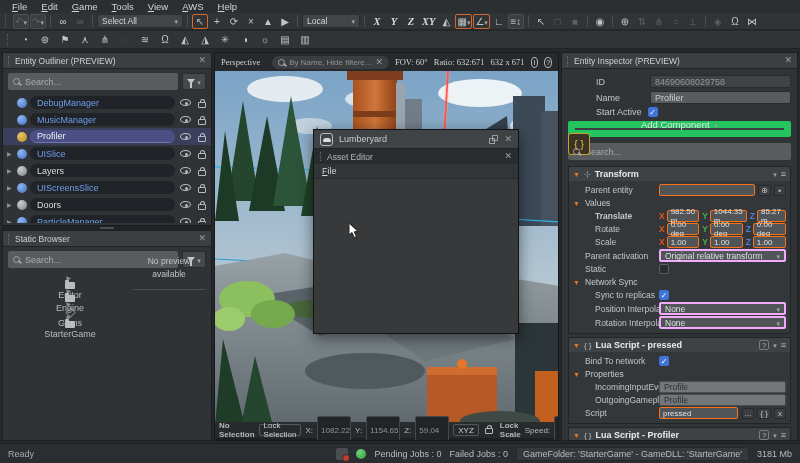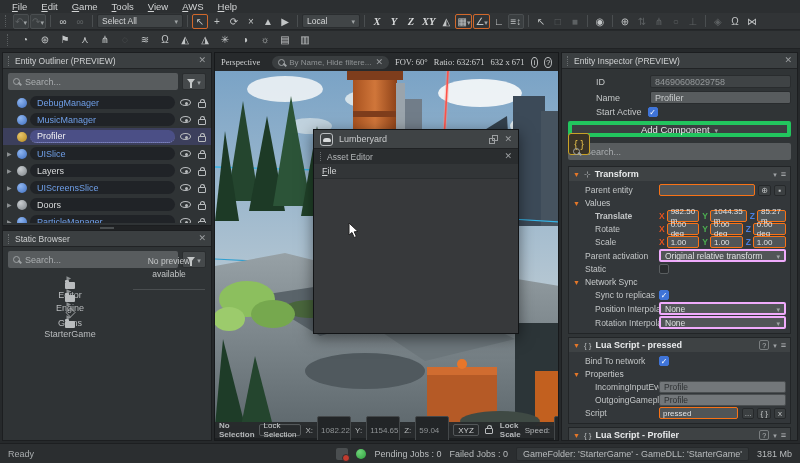--- a/index.html
+++ b/index.html
@@ -138,22 +138,22 @@
   #id-row, #name-row { margin:2px 0 3px 28px; gap:6px; }
   #id-row .lbl, #name-row .lbl { width:48px; color:#c3c6c7; }
   #id-row .fld, #name-row .fld { flex:1; }
   #ent-icon { position:absolute; left:6px; top:80px; width:22px; height:22px; border:1px solid #c9a227;
     border-radius:3px; background:#3a3326; color:#e8c24a; font-size:10px; display:flex;
     align-items:center; justify-content:center; }
   #active-row { margin:2px 0 4px 28px; gap:6px; color:#c3c6c7; }
   .chk { width:10px; height:10px; border:1px solid #5a5e60; border-radius:2px; background:#2a2d2f;
     display:flex; align-items:center; justify-content:center; font-size:8px; color:#fff; }
   .chk.on { background:#3f74d8; border-color:#3f74d8; }
-  #add-comp { height:16px; margin:2px 0 6px 0; background:#3b3f41; border:4px solid #22c55e;
-    border-radius:2px; display:flex; align-items:center; justify-content:center; gap:5px;
+  #add-comp { height:16px; margin:2px 0 6px 0; background:#3b3f41; border:7px solid #22c55e;
+    border-radius:2px; display:flex; align-items:flex-end; justify-content:center; gap:5px;
     color:#e4e6e7; font-size:9.5px; }
   .section { border:1px solid #222527; margin-bottom:3px; background:#33373a; }
   .sec-hdr { height:14px; background:#3e4244; display:flex; align-items:center; padding:0 4px; gap:4px; }
   .sec-hdr .tri { color:#e57729; font-size:7px; }
   .sec-hdr .sic { color:#b9bcbe; font-size:8px; }
   .sec-hdr .name { flex:1; font-weight:bold; font-size:9px; color:#e8eaeb; }
   .help-box { width:10px; height:10px; border:1px solid #7a7e80; border-radius:2px; font-size:7px;
     color:#b9bcbe; display:flex; align-items:center; justify-content:center; }
   .burger { color:#b9bcbe; font-size:9px; }
   .sec-body { padding:2px 4px 3px 4px; }

